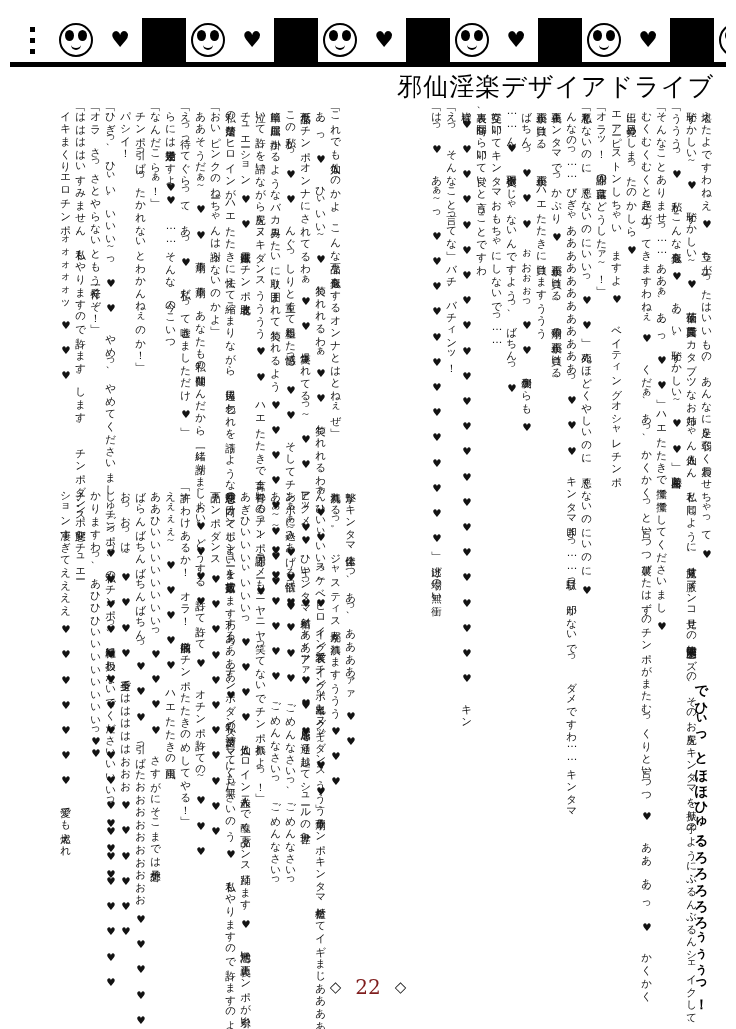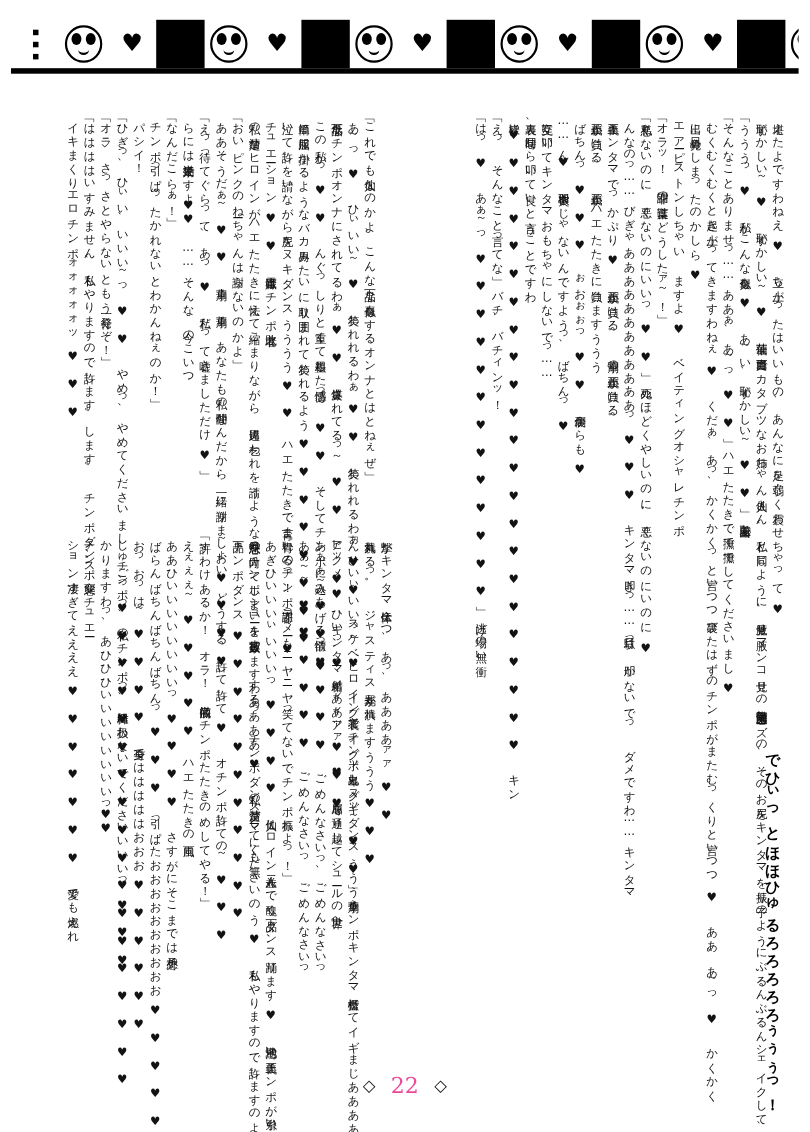--- a/index.html
+++ b/index.html
@@ -168,21 +168,21 @@
     align-items: center;
     justify-content: center;
     gap: 14px;
   }
   .footer .diamond {
     font-size: 15px;
     color: #111;
   }
   .footer .pagenum {
     font-size: 20px;
-    color: #ec4899;
+    color: #7f1d1d;
     font-family: "DejaVu Serif", serif;
   }
 </style>
 </head>
 <body>
 
 <div class="page">
 
   <div class="top-border">
     <div class="tb-cell">
@@ -237,20 +237,21 @@
         <span class="tb-heart">♥</span>
       </div>
     <div class="tb-cell tb-block"></div>
     <div class="tb-cell">
         <div class="tb-panda"></div>
       </div>
 
   </div>
   <div class="tb-under"></div>
 
+  <div class="title">邪仙淫楽デザイアドライブ</div>
 
   <div class="body-area">
 
     <div class="block" id="block-right">
       <div class="vline">堪えたよですわねえ ♥ 立ち上がったはいいもの、あんなに足を弱々しく震わせちゃって ♥</div>
       <div class="vline">恥ずかしい～ ♥ 恥ずかしい～ ♥ 茨華仙 真面目でカタブツなお姉ちゃん仙人さん、私と同じように、腋見せ腋マンコ見せの無防備変態ポーズの、そのお尻をキンタマを振り子のようにぶるんぶるんシェイクして、裾をめくり許しを乞いながら、乳首こりこり～ ♥ ああ～ ♥ ああ～ ♥</div>
       <div class="vline">「うううっ ♥ 私がこんな真似を ♥ あ～い、恥ずかしい～ ♥ ♥」 羞恥露出</div>
       <div class="vline">「そんなことありませっ……ああぁ、あ～っ ♥ ♥」 ハエたたきで撫で撫でしてくださいまし ♥</div>
       <div class="vline">むくむくむくと起き上がってきますわねぇ ♥ くだぁ、あっ、かくかくっと言いつつ裏びたはずのチンポがまたむっくりと言いつつ ♥ ああ、あ～っ ♥ かくかく</div>
       <div class="vline">出に目覚めしまったのかしら ♥</div>

